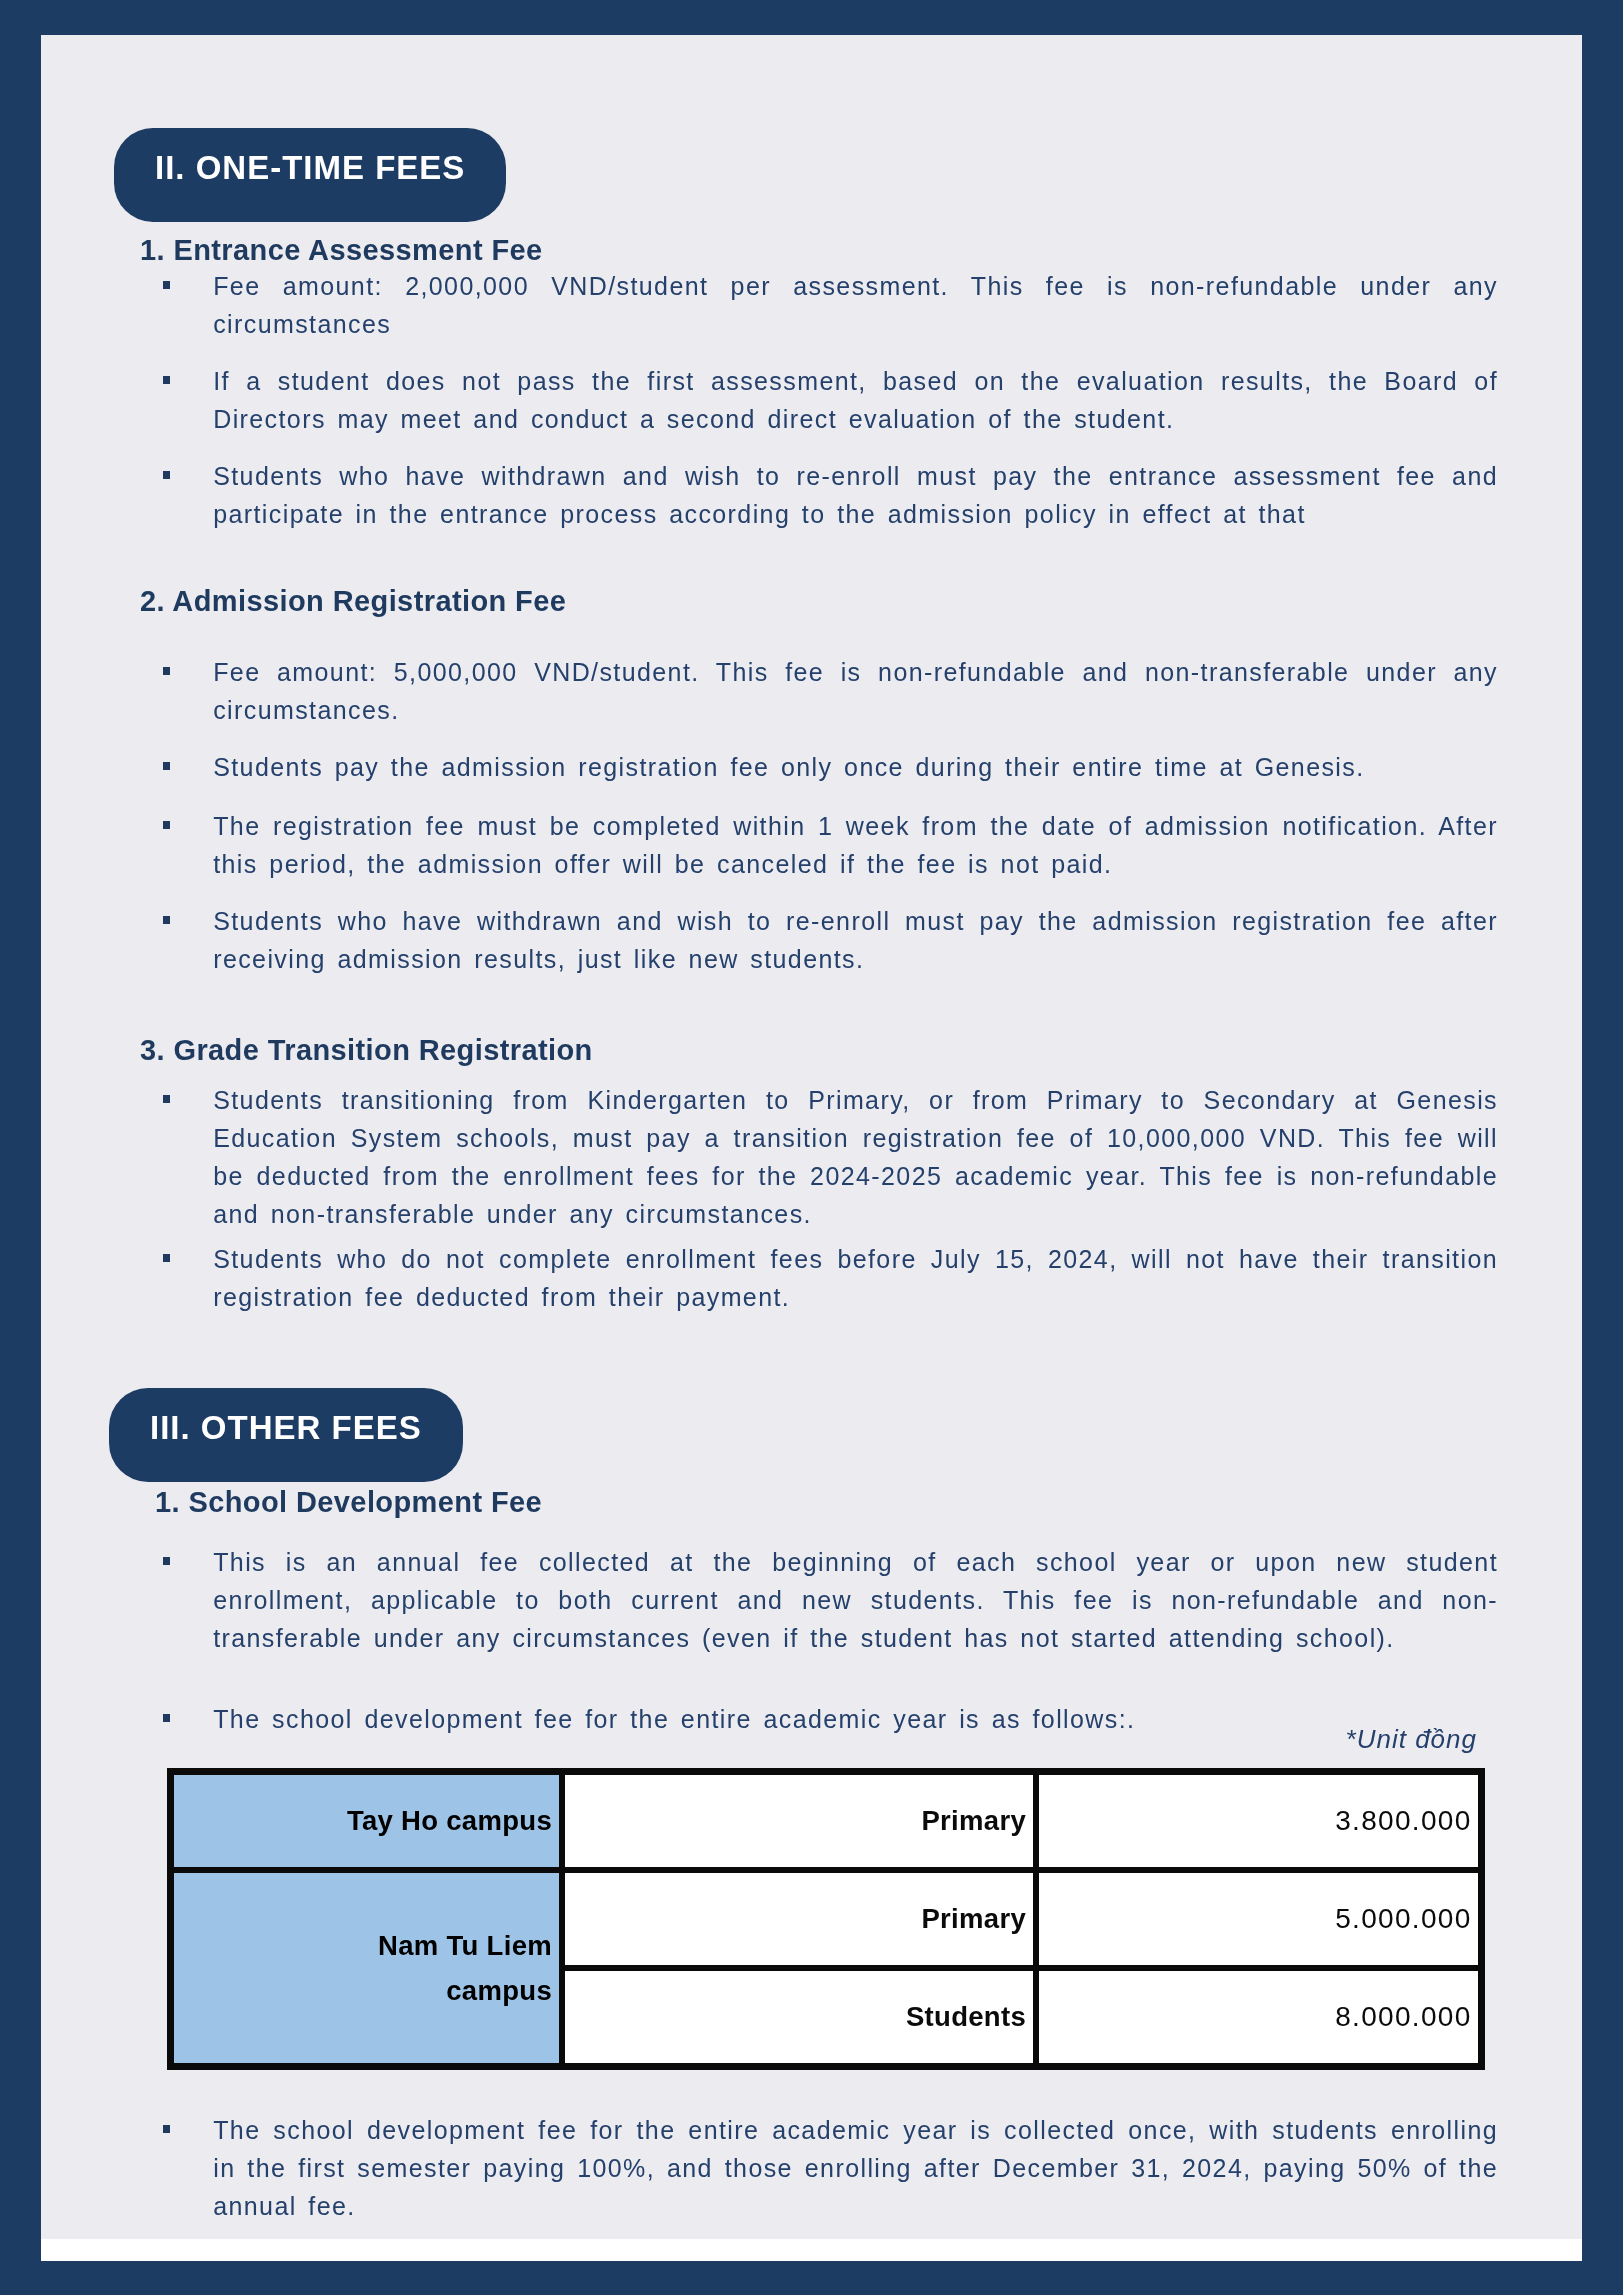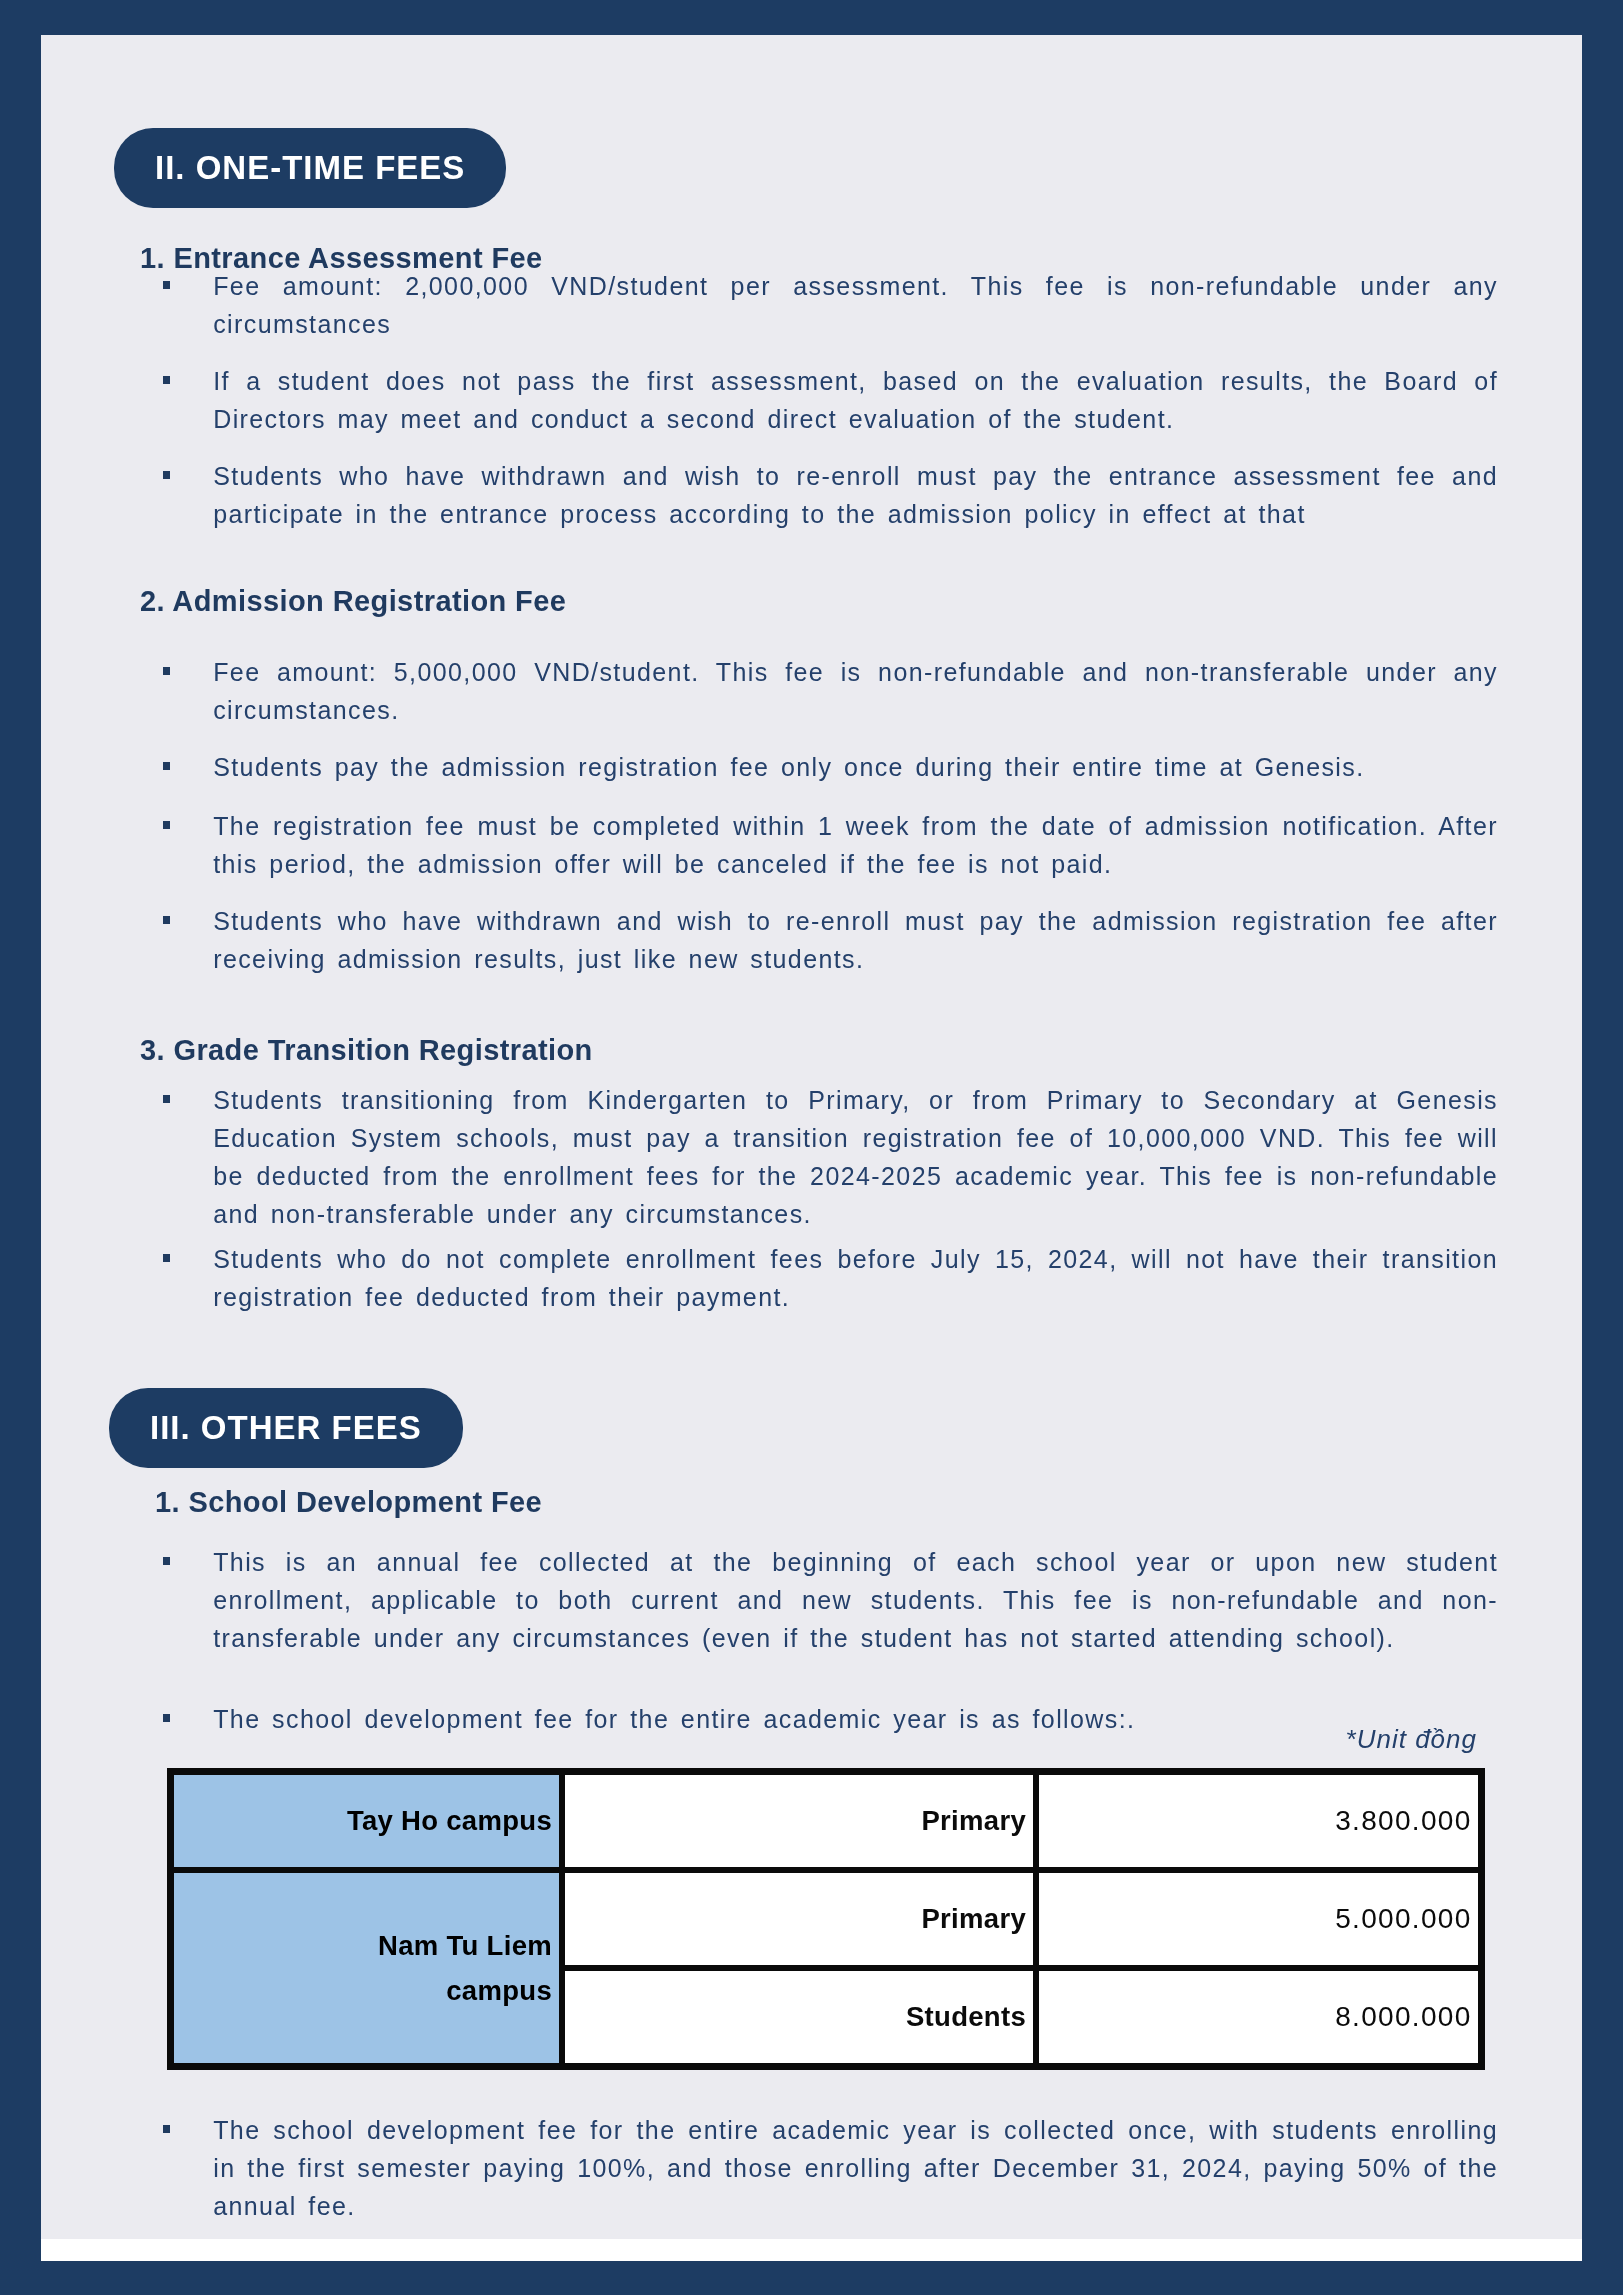--- a/index.html
+++ b/index.html
@@ -10,21 +10,21 @@
   }
   .page{
     position:absolute;left:41px;top:35px;width:1541px;height:2204px;
     background:#EBEBF0;
   }
   .white-strip{
     position:absolute;left:41px;top:2239px;width:1541px;height:22px;
     background:#FFFFFF;
   }
   .pill{
-    position:absolute;height:80px;line-height:79px;border-radius:39px;
+    position:absolute;height:94px;line-height:79px;border-radius:39px;
     background:#1D3C63;color:#FFFFFF;
     font-size:33px;font-weight:600;letter-spacing:1px;
     padding:0 41px;white-space:nowrap;
   }
   .sec-head{
     position:absolute;
     font-size:29px;font-weight:700;color:#1F3A5F;letter-spacing:0.4px;
     line-height:34px;white-space:nowrap;
   }
   .bullet{
@@ -62,21 +62,21 @@
     background:#FFFFFF;color:#0B0B0B;font-weight:400;font-size:28px;letter-spacing:1.3px;
   }
 </style>
 </head>
 <body>
 
 <div class="page">
 
   <div class="pill" style="left:73px;top:93px;">II. ONE-TIME FEES</div>
 
-  <div class="sec-head" style="left:99px;top:198px;margin-top:8px;">1. Entrance Assessment Fee</div>
+  <div class="sec-head" style="left:99px;top:198px;">1. Entrance Assessment Fee</div>
 
   <div class="bullet" style="top:232px;">
     <span class="marker"></span>
     <div class="btext">Fee amount: 2,000,000 VND/student per assessment. This fee is non-refundable under any circumstances</div>
   </div>
   <div class="bullet" style="top:327px;">
     <span class="marker"></span>
     <div class="btext">If a student does not pass the first assessment, based on the evaluation results, the Board of Directors may meet and conduct a second direct evaluation of the student.</div>
   </div>
   <div class="bullet" style="top:422px;">

